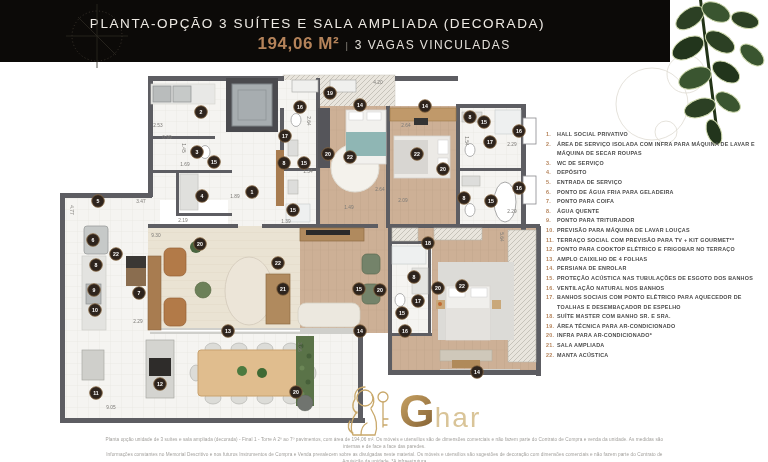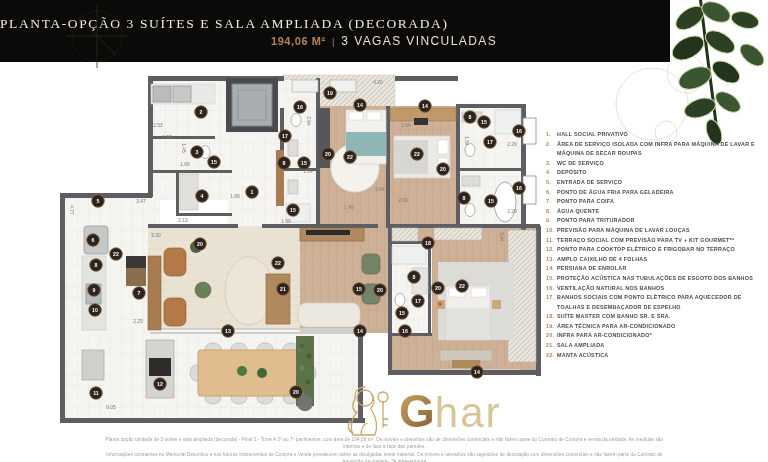--- a/index.html
+++ b/index.html
@@ -2,25 +2,25 @@
 <html><head>
 <meta charset="utf-8">
 <style>
   html,body{margin:0;padding:0;background:#fff;}
   body{font-family:"Liberation Sans",sans-serif;}
   .page{position:relative;width:768px;height:462px;overflow:hidden;background:#fff;}
 
   
   .header{position:absolute;left:0;top:0;width:768px;height:62px;background:#0c0a08;}
   .header-white-corner{position:absolute;right:0;top:0;width:98px;height:62px;background:#fff;}
-  .title{position:absolute;left:0;top:16px;width:635px;
-         color:#efebe5;font-size:13.5px;letter-spacing:1.6px;font-weight:400;font-family:Liberation Serif, serif;}
+  .title{position:absolute;left:0;top:16px;width:635px;text-align:center;
+         color:#efebe5;font-size:13.5px;letter-spacing:1.6px;font-weight:400;}
   .subtitle{position:absolute;left:0;top:34px;width:768px;text-align:center;
             color:#cfcac4;font-size:9.5px;letter-spacing:1px;}
-  .subtitle .area{color:#b5835a;font-weight:bold;font-size:11px;letter-spacing:.6px;}
+  .subtitle .area{color:#b5835a;font-weight:bold;font-size:17px;letter-spacing:.6px;}
   .subtitle .sep{color:#8b867f;margin:0 6px;}
   .subtitle .parking{color:#e4e0da;font-size:12px;letter-spacing:1.4px;}
 
   
   .legend{position:absolute;left:546px;top:130px;width:218px;}
   .legend-item{position:relative;padding-left:11px;font-size:5.4px;line-height:9.6px;
                letter-spacing:.25px;color:#4b4b4b;font-weight:bold;}
   .legend-item .num{position:absolute;left:0;color:#b5835a;font-weight:bold;}
 
   
@@ -30,21 +30,21 @@
   .dim-label{fill:#7c7a76;font-size:4.8px;text-anchor:middle;
              font-family:"Liberation Sans",sans-serif;}
 
   
   .logo{position:absolute;left:341px;top:383px;width:230px;height:56px;display:flex;align-items:center;}
   .logo-lion{width:56px;height:56px;}
   .brand{display:flex;align-items:baseline;margin-left:2px;}
   .brand-g{font-size:46px;font-weight:bold;line-height:46px;
            background:linear-gradient(135deg,#cfa968,#7e5b2f);
            -webkit-background-clip:text;background-clip:text;color:transparent;}
-  .brand-rest{font-size:42px;color:#d9c498;letter-spacing:2px;line-height:33px;}
+  .brand-rest{font-size:28px;color:#d9c498;letter-spacing:2px;line-height:33px;}
 
   
   .footer{position:absolute;left:102px;top:436px;width:724px;
           transform:scale(0.78);transform-origin:0 0;
           font-size:6px;line-height:1.55;color:#a09e9a;text-align:center;letter-spacing:.1px;}
 </style>
 </head>
 <body>
 
 <div class="page">

